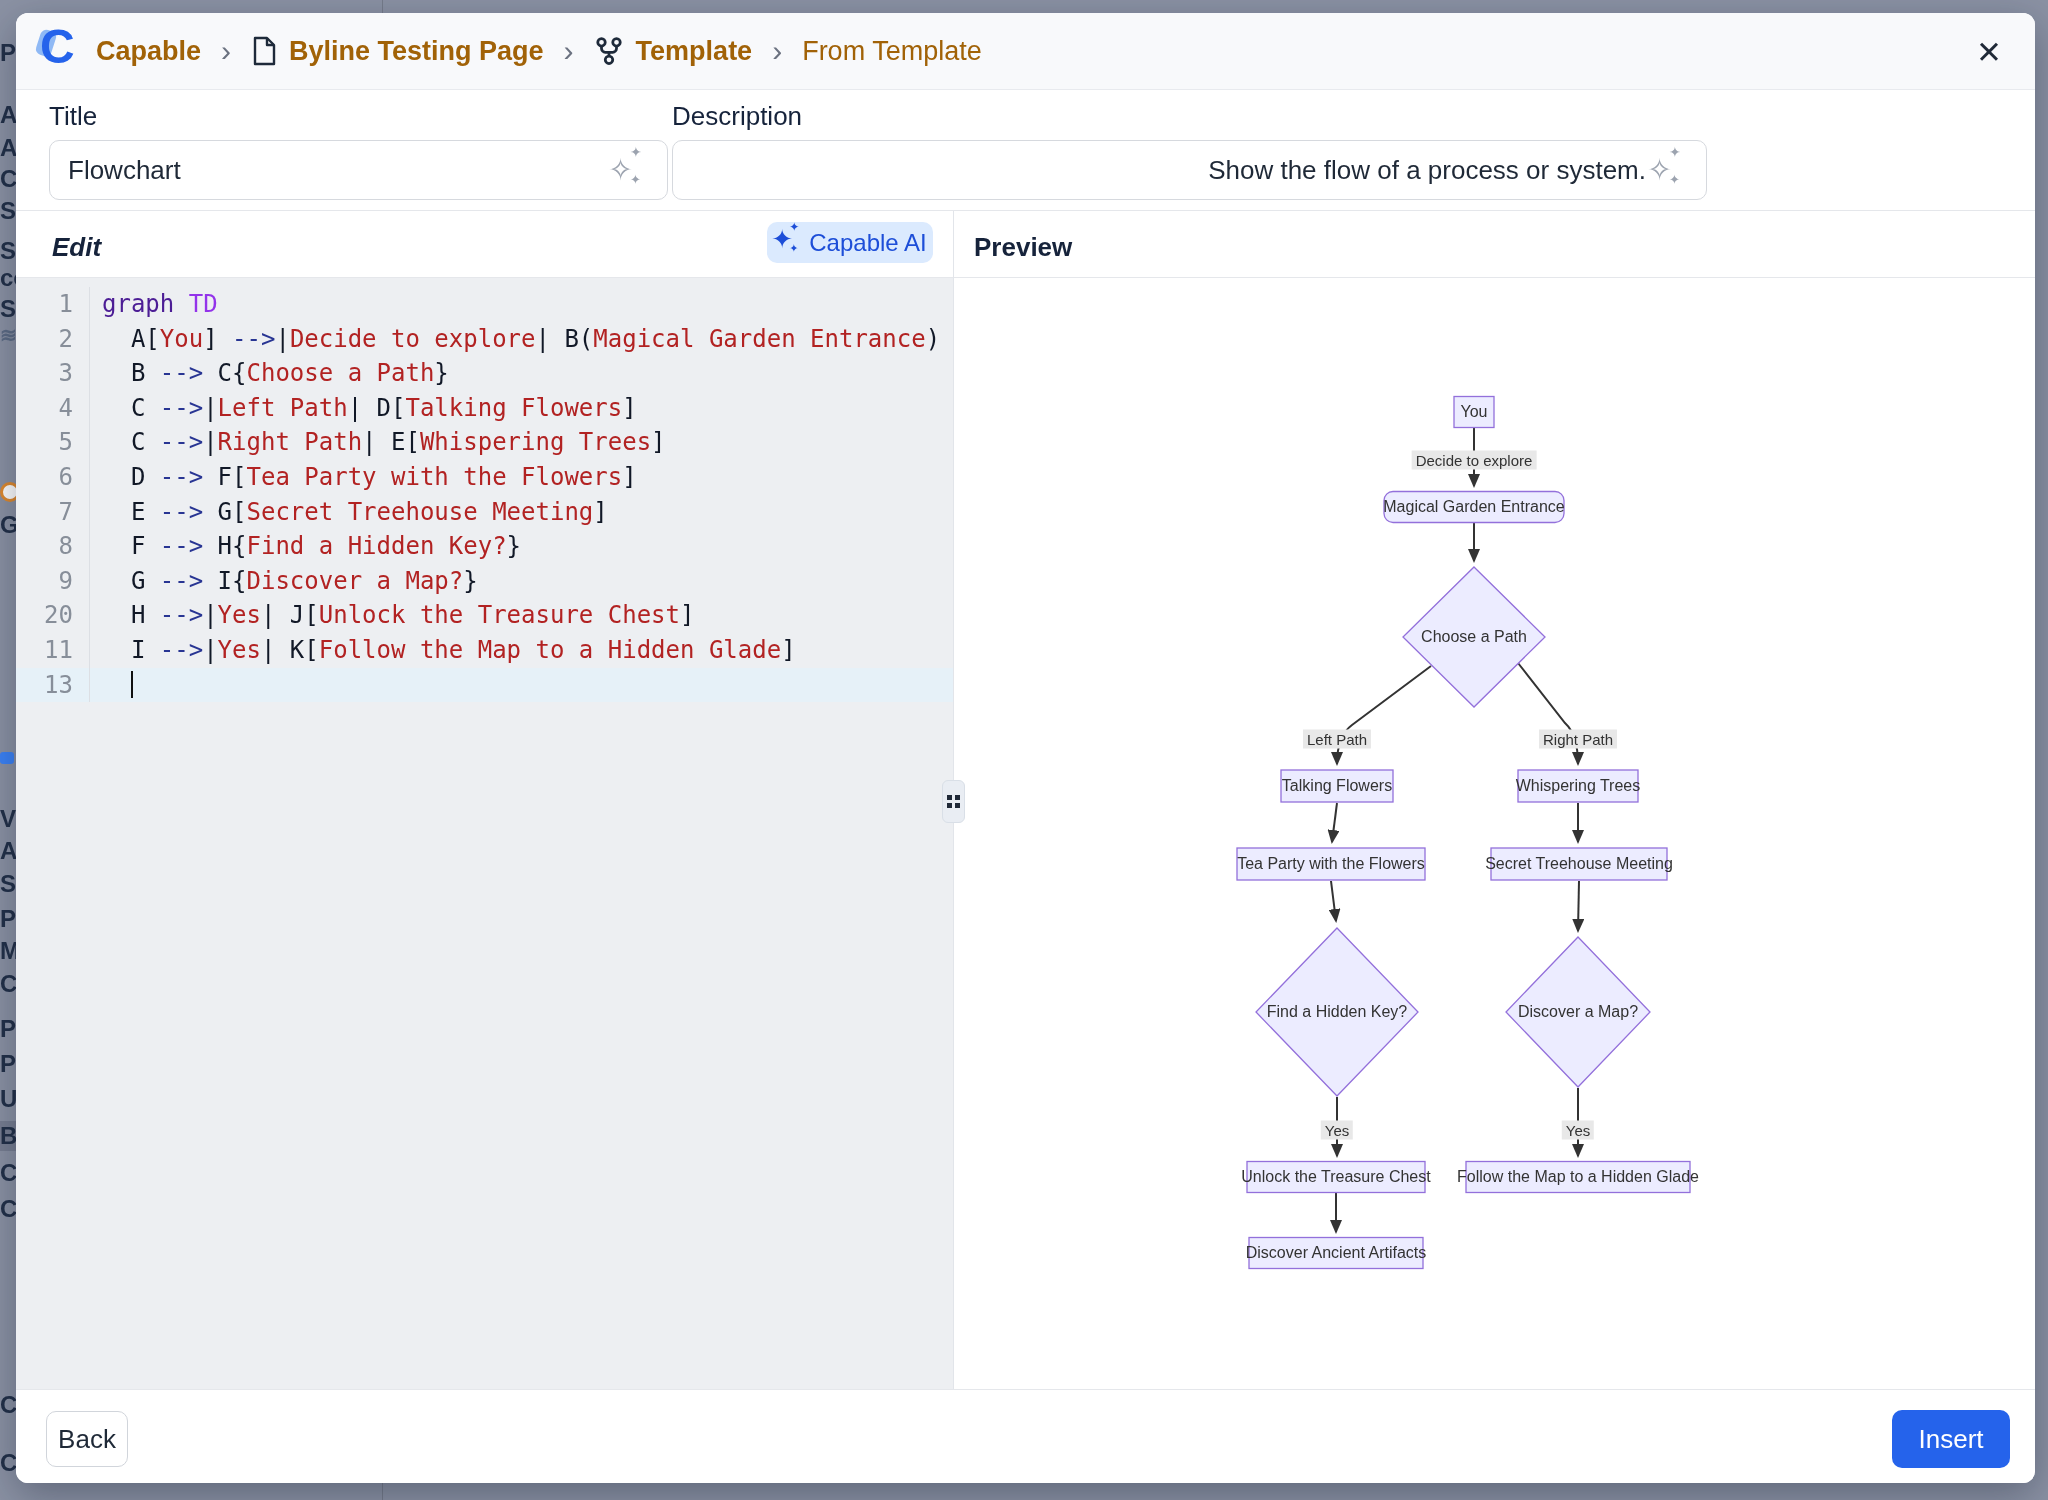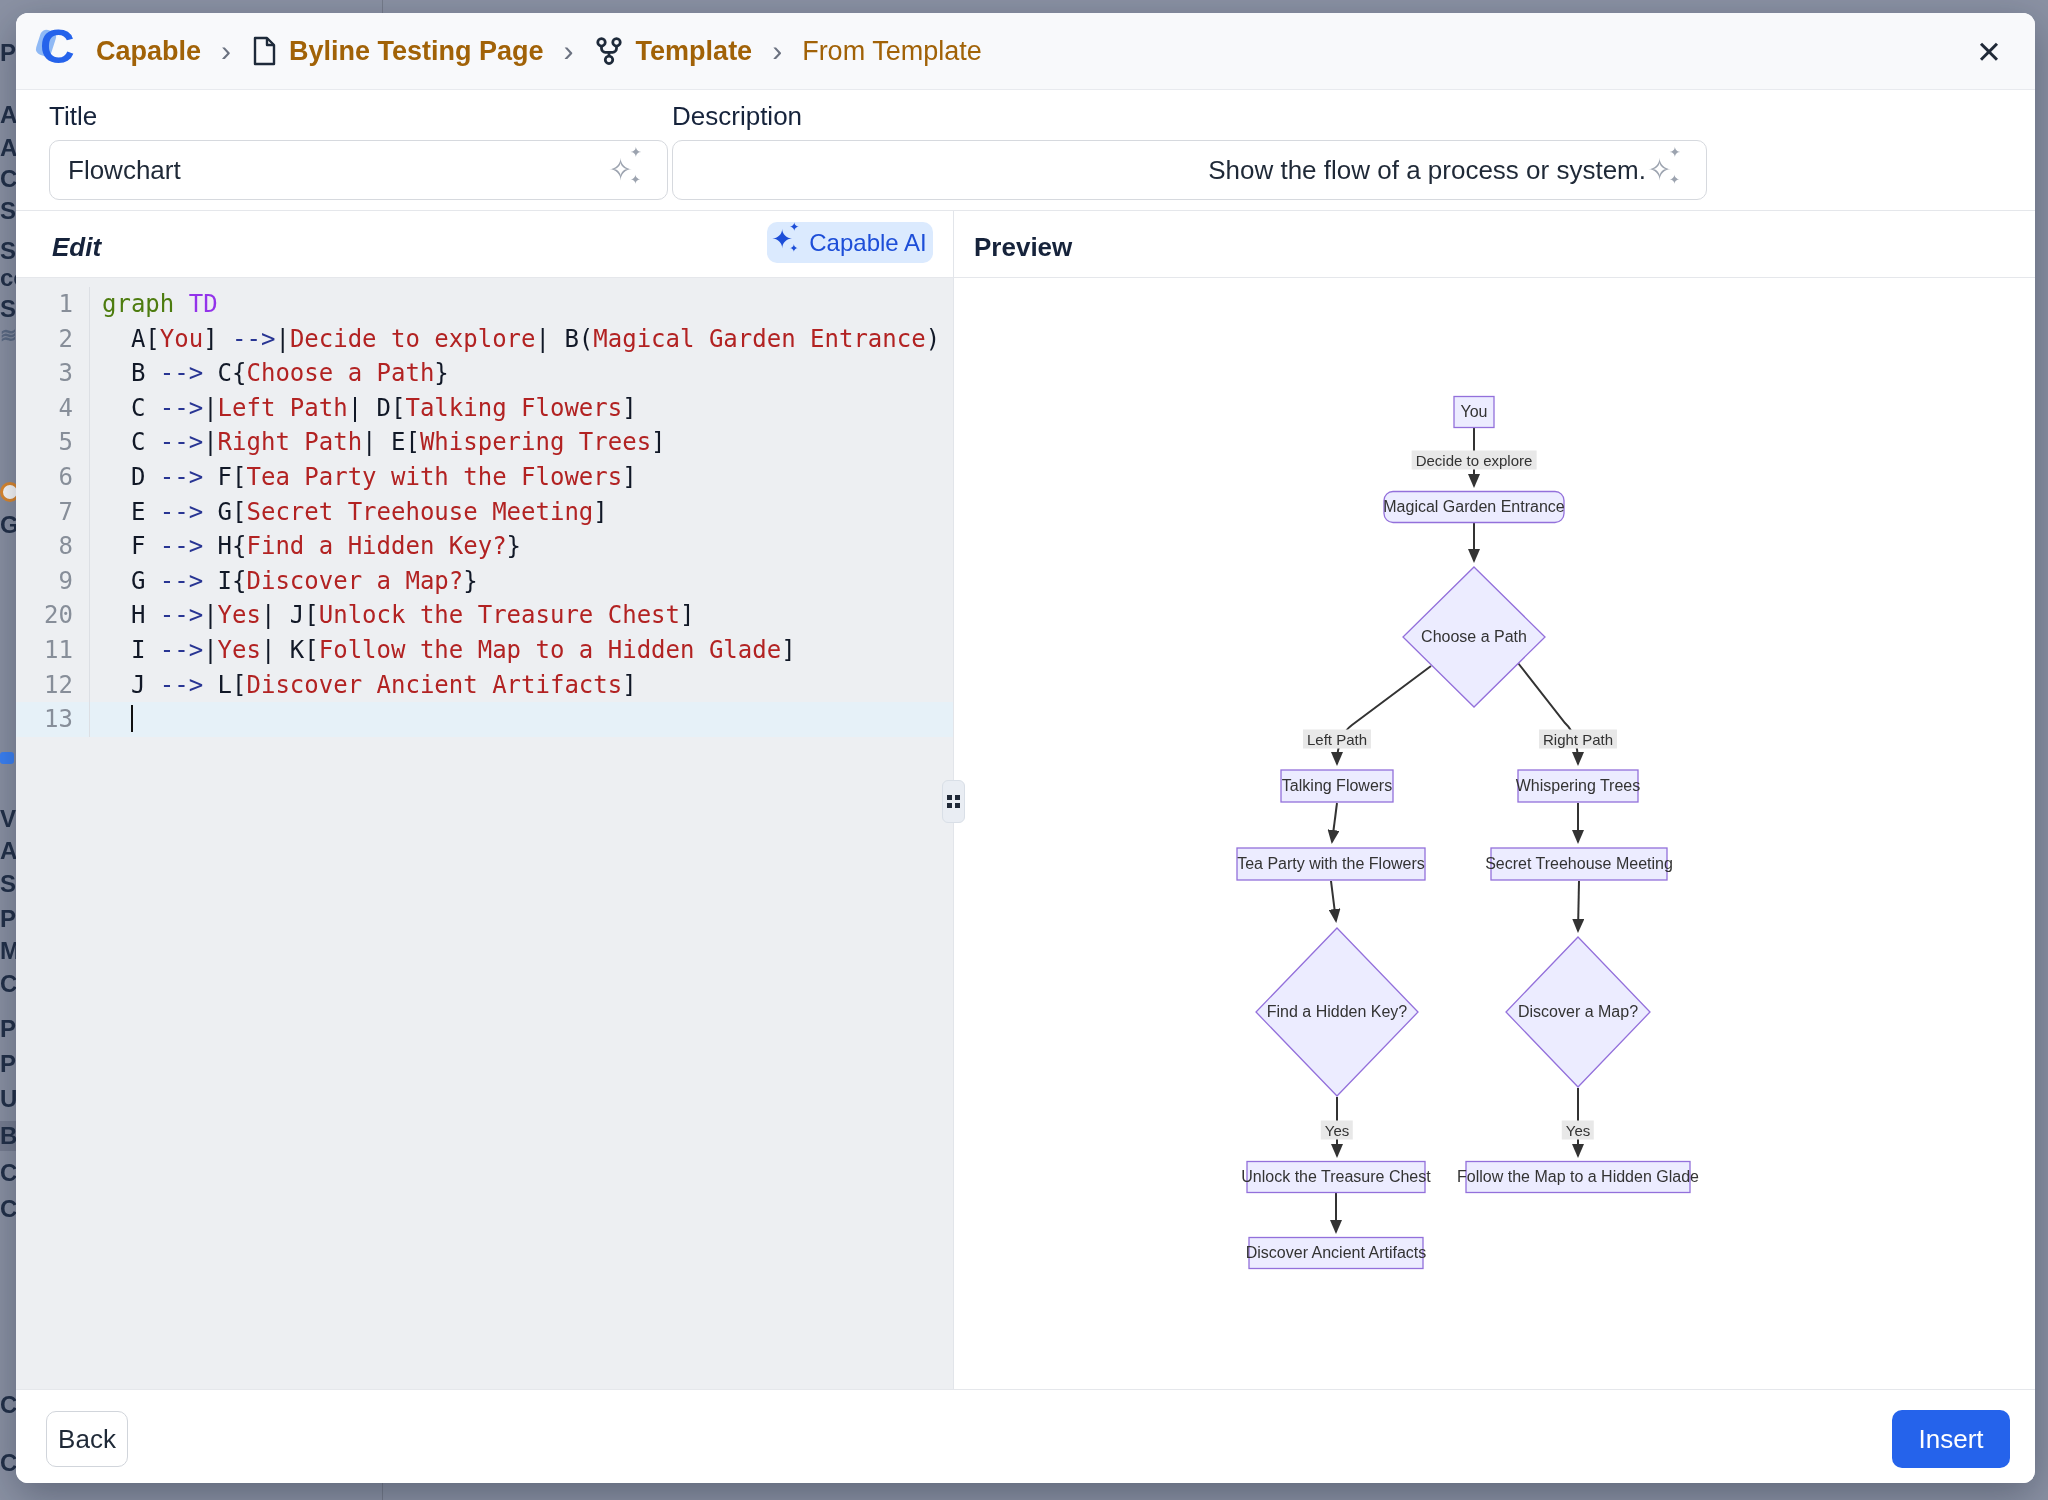--- a/index.html
+++ b/index.html
@@ -51,21 +51,21 @@
   .ai-spark .t2{position:absolute;left:16px;top:12px;font-size:11px;}
   
   .editor{position:absolute;left:0;top:265px;width:937px;height:1112px;background:#edeff2;
           overflow:hidden;padding-top:9px;box-sizing:border-box;border-radius:0;}
   .crow{display:flex;height:34.6px;line-height:34.6px;
         font-family:"DejaVu Sans Mono",monospace;font-size:24px;}
   .crow.active{background:#e6f1f8;}
   .ln{width:57px;padding-right:16px;text-align:right;color:#878e99;flex:none;
       border-right:1px solid #dcdfe4;}
   .ct{padding-left:12px;white-space:pre;}
-  .tk-kw{color:#4d7c0f;} .tk-type{color:#9333ea;} .tk-id{color:#111827;}
+  .tk-kw{color:#4c1d95;} .tk-type{color:#9333ea;} .tk-id{color:#111827;}
   .tk-arrow{color:#283593;} .tk-str{color:#b22222;} .tk-ghost{color:#9aa5b1;}
   .tk-cursor{display:inline-block;width:2px;height:27px;background:#111;vertical-align:-5px;}
   
   .preview{position:absolute;left:938px;top:265px;width:1081px;height:1112px;background:#fff;}
   #flow-svg{position:absolute;left:0;top:0;z-index:6;pointer-events:none;}
   #flow-labels{position:absolute;left:0;top:0;width:2048px;height:1500px;z-index:7;pointer-events:none;}
   .nlabel{position:absolute;transform:translate(-50%,-50%);font-size:16px;color:#333;
           white-space:nowrap;font-family:"Liberation Sans",sans-serif;}
   .elabel{position:absolute;transform:translate(-50%,-50%);font-size:15px;color:#333;
           background:#e8e8e8;padding:1px 4px;white-space:nowrap;}
@@ -219,24 +219,20 @@
           <span class="ln">9</span>
           <span class="ct"><span class="tk-id">  G </span><span class="tk-arrow">--&gt;</span><span class="tk-id"> I{</span><span class="tk-str">Discover a Map?</span><span class="tk-id">}</span></span>
         </div>
         <div class="crow">
           <span class="ln">20</span>
           <span class="ct"><span class="tk-id">  H </span><span class="tk-arrow">--&gt;</span><span class="tk-id">|</span><span class="tk-str">Yes</span><span class="tk-id">| J[</span><span class="tk-str">Unlock the Treasure Chest</span><span class="tk-id">]</span></span>
         </div>
         <div class="crow">
           <span class="ln">11</span>
           <span class="ct"><span class="tk-id">  I </span><span class="tk-arrow">--&gt;</span><span class="tk-id">|</span><span class="tk-str">Yes</span><span class="tk-id">| K[</span><span class="tk-str">Follow the Map to a Hidden Glade</span><span class="tk-id">]</span></span>
-        </div>
-        <div class="crow">
-          <span class="ln">12</span>
-          <span class="ct"><span class="tk-id">  J </span><span class="tk-arrow">--&gt;</span><span class="tk-id"> L[</span><span class="tk-str">Discover Ancient Artifacts</span><span class="tk-id">]</span></span>
         </div>
         <div class="crow active">
           <span class="ln">13</span>
           <span class="ct"><span class="tk-ghost">  </span><span class="tk-cursor"></span></span>
         </div>
       </div>
   </div>
 
   <div class="preview"></div>
   <div class="vdiv" style="left:937px;top:198px;height:1179px;"></div>

